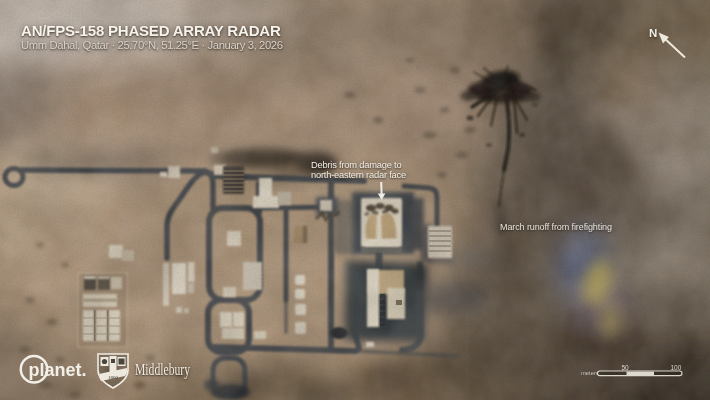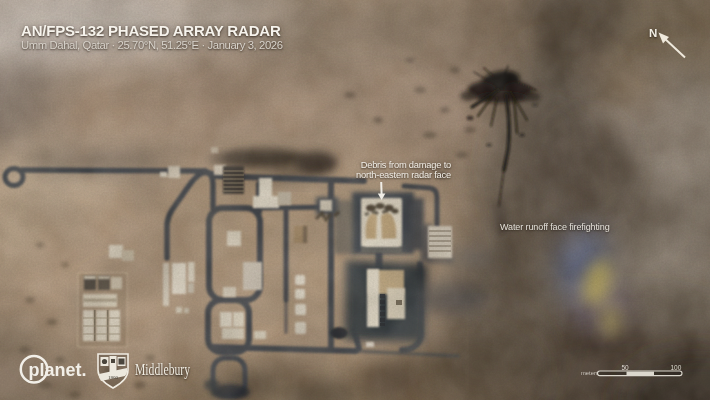--- a/index.html
+++ b/index.html
@@ -450,32 +450,32 @@
 <ellipse cx="505" cy="258" rx="7" ry="24" fill="#3a332a" opacity=".35" filter="url(#b8)"></ellipse>
 </g>
 
 <rect x="0" y="0" width="710" height="400" fill="#352b1f" filter="url(#mottle)" opacity="0.18"></rect>
 
 <rect x="0" y="0" width="710" height="400" fill="#e8dfd2" filter="url(#mottle2)" opacity="0.12"></rect>
 
 <rect x="0" y="0" width="710" height="400" filter="url(#grain)" opacity="0.12"></rect>
 </svg>
 
-<div class="txt" style="left:21px;top:22px;font-size:15px;font-weight:bold;letter-spacing:-0.2px;color:#f6f3ec;white-space:nowrap">AN/FPS-132 PHASED ARRAY RADAR</div>
+<div class="txt" style="left:21px;top:22px;font-size:15px;font-weight:bold;letter-spacing:-0.2px;color:#f6f3ec;white-space:nowrap">AN/FPS-158 PHASED ARRAY RADAR</div>
 
 <div class="txt" style="left:21px;top:39px;font-size:11.3px;letter-spacing:-0.4px;color:#d8d3cb;white-space:nowrap">Umm Dahal, Qatar · 25.70°N, 51.25°E · January 3, 2026</div>
 
-<div class="txt" style="left:311px;top:160.4px;width:140px;text-align:right;font-size:9.3px;letter-spacing:-0.2px;line-height:10px;color:#f2efe8">Debris from damage to<br>north-eastern radar face</div>
+<div class="txt" style="left:311px;top:160.4px;width:140px;text-align:left;font-size:9.3px;letter-spacing:-0.2px;line-height:10px;color:#f2efe8">Debris from damage to<br>north-eastern radar face</div>
 
 <svg style="position:absolute;left:374px;top:180px" width="16" height="22" viewBox="0 0 16 22">
 <path d="M7.2,2 L7.6,14" stroke="#f0ede6" stroke-width="2" fill="none"></path>
 <path d="M7.6,20 L3.8,13.4 L11.4,13.4 Z" fill="#f0ede6"></path>
 </svg>
 
-<div class="txt" style="left:500px;top:221.8px;font-size:9px;letter-spacing:-0.1px;color:#e5e2db;white-space:nowrap">Water runoff face firefighting</div>
+<div class="txt" style="left:500px;top:221.8px;font-size:9px;letter-spacing:-0.1px;color:#e5e2db;white-space:nowrap">March runoff from firefighting</div>
 
 <div class="txt" style="left:649px;top:27px;font-size:11.5px;font-weight:bold;color:#f2efe6">N</div>
 
 <svg style="position:absolute;left:656px;top:31px" width="32" height="30" viewBox="0 0 32 30">
 <path d="M7,6 L29,26.5" stroke="#efe9dc" stroke-width="2" fill="none"></path>
 <path d="M2.5,1.5 L13,6 L7,12.5 Z" fill="#efe9dc"></path>
 </svg>
 
 <div class="txt" style="left:581px;top:369.5px;font-size:5.8px;color:#cac5bc;text-shadow:none">meters</div>
 

